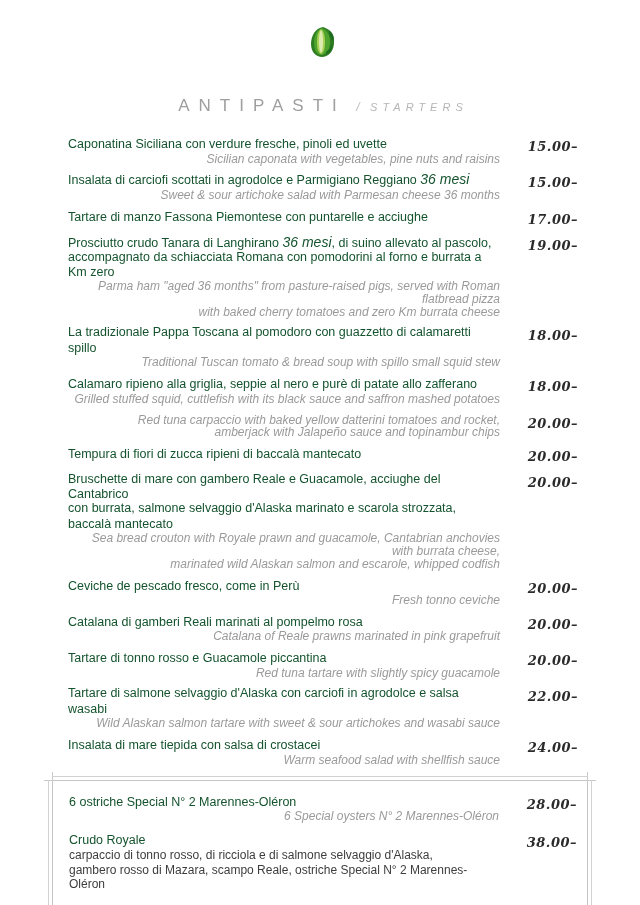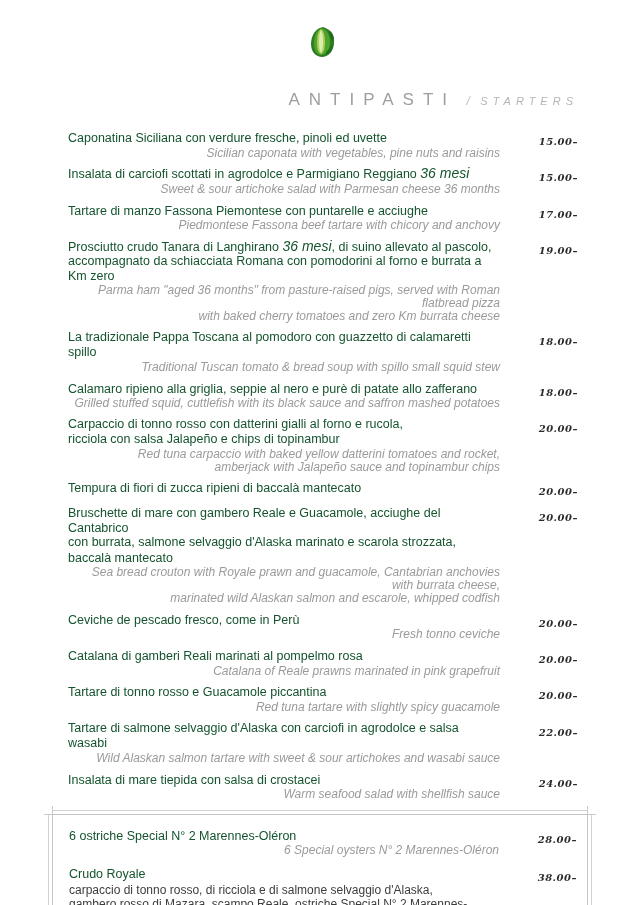--- a/index.html
+++ b/index.html
@@ -11,22 +11,22 @@
   }
   .page {
     width: 640px; height: 905px;
     padding: 20px 62px 0 68px;
   }
 
   
   .logo-wrap { text-align: center; height: 58px; }
   .logo-wrap svg { display: inline-block; }
   .title-row {
-    text-align: right;
-    margin: 12px 0 20px 0;
+    text-align: center;
+    margin: 18px 0 20px 0;
     white-space: nowrap;
   }
   .menu-title {
     font-size: 17px;
     letter-spacing: 9px;
     color: #9e9e9e;
     font-weight: 400;
     font-stretch: condensed;
   }
   .menu-title-sep {
@@ -75,21 +75,21 @@
     flex: 0 0 auto;
     width: 64px;
     text-align: right;
     padding-top: 1px;
     white-space: nowrap;
   }
   .price-value {
     font-family: "DejaVu Serif", serif;
     font-style: italic;
     font-weight: 600;
-    font-size: 10px;
+    font-size: 13px;
     color: #2b2b2b;
     letter-spacing: 0.5px;
     margin-top: 8px;
   }
 
   
   .specials-frame {
     position: relative;
     margin: 13px -10px 0 -16px;
     border: 1px solid #c5c5c5;
@@ -152,21 +152,20 @@
         </div>
         <div class="item-price">
           <span class="price-value">15.00–</span>
         </div>
       </div>
 
       <div class="menu-item">
         <div class="item-text">
           <div class="item-title"><span>Tartare di manzo Fassona Piemontese con puntarelle e acciughe</span><span class="em"></span><span></span></div>
 
-          <div class="item-desc">Piedmontese Fassona beef tartare with chicory and anchovy</div>
         </div>
         <div class="item-price">
           <span class="price-value">17.00–</span>
         </div>
       </div>
 
       <div class="menu-item">
         <div class="item-text">
           <div class="item-title"><span>Prosciutto crudo Tanara di Langhirano </span><span class="em">36 mesi</span><span>, di suino allevato al pascolo,
 accompagnato da schiacciata Romana con pomodorini al forno e burrata a Km zero</span></div>
@@ -196,22 +195,20 @@
 
           <div class="item-desc">Grilled stuffed squid, cuttlefish with its black sauce and saffron mashed potatoes</div>
         </div>
         <div class="item-price">
           <span class="price-value">18.00–</span>
         </div>
       </div>
 
       <div class="menu-item">
         <div class="item-text">
-          <div class="item-title"><span>Carpaccio di tonno rosso con datterini gialli al forno e rucola,
-ricciola con salsa Jalapeño e chips di topinambur</span><span class="em"></span><span></span></div>
 
           <div class="item-desc">Red tuna carpaccio with baked yellow datterini tomatoes and rocket,
 amberjack with Jalapeño sauce and topinambur chips</div>
         </div>
         <div class="item-price">
           <span class="price-value">20.00–</span>
         </div>
       </div>
 
       <div class="menu-item">

